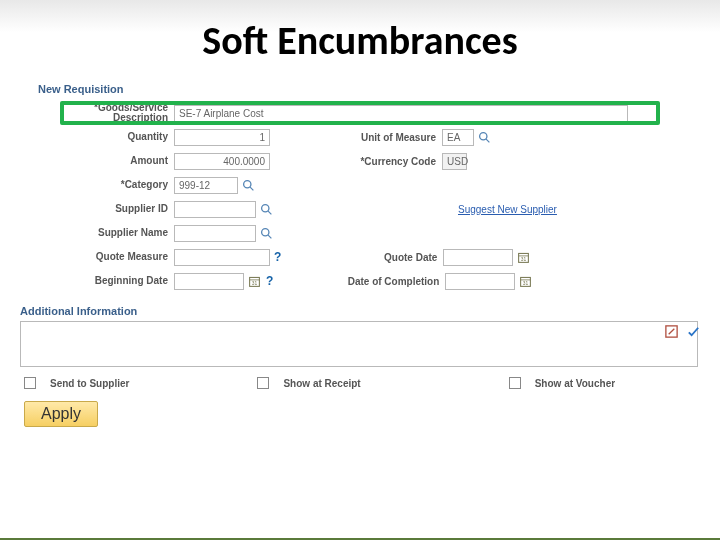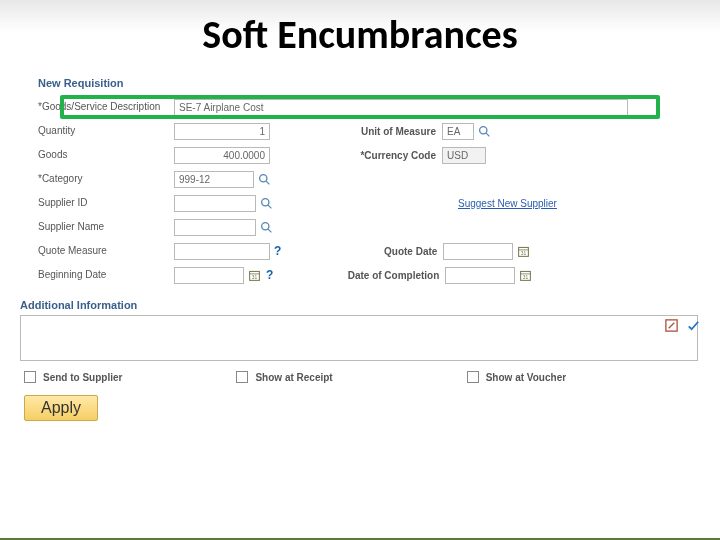--- a/index.html
+++ b/index.html
@@ -18,21 +18,21 @@
     border-bottom: 2px solid #5a7a3a;
     background: linear-gradient(to bottom, #e8e8e8 0%, #ffffff 6%);
     padding-top: 6px;
   }
   .title {
     font-family: Calibri, Arial, sans-serif;
     font-size: 40px;
     font-weight: 700;
     text-align: center;
     color: #000;
-    margin: 4px 0 14px 0;
+    margin: 10px 0 14px 0;
   }
   .caption {
     font-family: Calibri, Arial, sans-serif;
     font-size: 18.5px;
     color: #000;
     margin: 0 24px 6px 24px;
     line-height: 1.25;
   }
   .form-area {
     margin: 6px 18px 4px 38px;
@@ -53,22 +53,22 @@
     border-radius: 2px;
     left: 22px;
     top: 22px;
     width: 600px;
     height: 24px;
     pointer-events: none;
   }
   .row { display: flex; align-items: center; height: 24px; }
   .lbl {
     width: 136px;
-    text-align: left;
-    font-weight: normal;
+    text-align: right;
+    font-weight: bold;
     color: #555;
     padding-right: 6px;
     line-height: 1.05;
   }
   .lbl.two { line-height: 1.0; font-size: 10px; }
   .lbl2 {
     width: 112px;
     text-align: right;
     font-weight: bold;
     color: #555;
@@ -103,21 +103,21 @@
     border: 1px solid #b9b9b9;
     background: #fff;
     margin-left: -18px;
     margin-right: 4px;
     position: relative;
   }
   .bigtext-icons { position:absolute; right:-4px; top:2px; display:flex; gap:4px; }
   .checkrow {
     display:flex;
     align-items:center;
-    gap: 7px;
+    gap: 14px;
     margin: 10px 0 0 -14px;
     font-weight: bold;
     color:#555;
     font-size:10px;
   }
   .cb { width:12px; height:12px; border:1px solid #888; background:#fff; display:inline-block; }
   .apply {
     display:inline-block;
     margin: 12px 0 0 -14px;
     padding: 3px 16px;
@@ -159,31 +159,31 @@
       <span class="icon mag">
         <svg viewBox="0 0 16 16">
             <circle cx="6.5" cy="6.5" r="4.5" fill="none" stroke="#5585b5" stroke-width="1.6"></circle>
             <line x1="10" y1="10" x2="14" y2="14" stroke="#5585b5" stroke-width="1.6"></line>
           </svg>
       </span>
     </div>
 
     
     <div class="row">
-      <div class="lbl">Goods</div>
+      <div class="lbl">Amount</div>
       <div class="input val-right" style="width:96px;justify-content:flex-end">400.0000</div>
       <div class="colgap"></div>
       <div class="lbl2">*Currency Code</div>
-      <div class="input ro" style="width:44px">USD</div>
+      <div class="input ro" style="width:25px">USD</div>
     </div>
 
     
     <div class="row">
       <div class="lbl">*Category</div>
-      <div class="input" style="width:80px">999-12</div>
+      <div class="input" style="width:64px">999-12</div>
       <span class="icon mag">
         <svg viewBox="0 0 16 16">
             <circle cx="6.5" cy="6.5" r="4.5" fill="none" stroke="#5585b5" stroke-width="1.6"></circle>
             <line x1="10" y1="10" x2="14" y2="14" stroke="#5585b5" stroke-width="1.6"></line>
           </svg>
       </span>
     </div>
 
     
     <div class="row">

